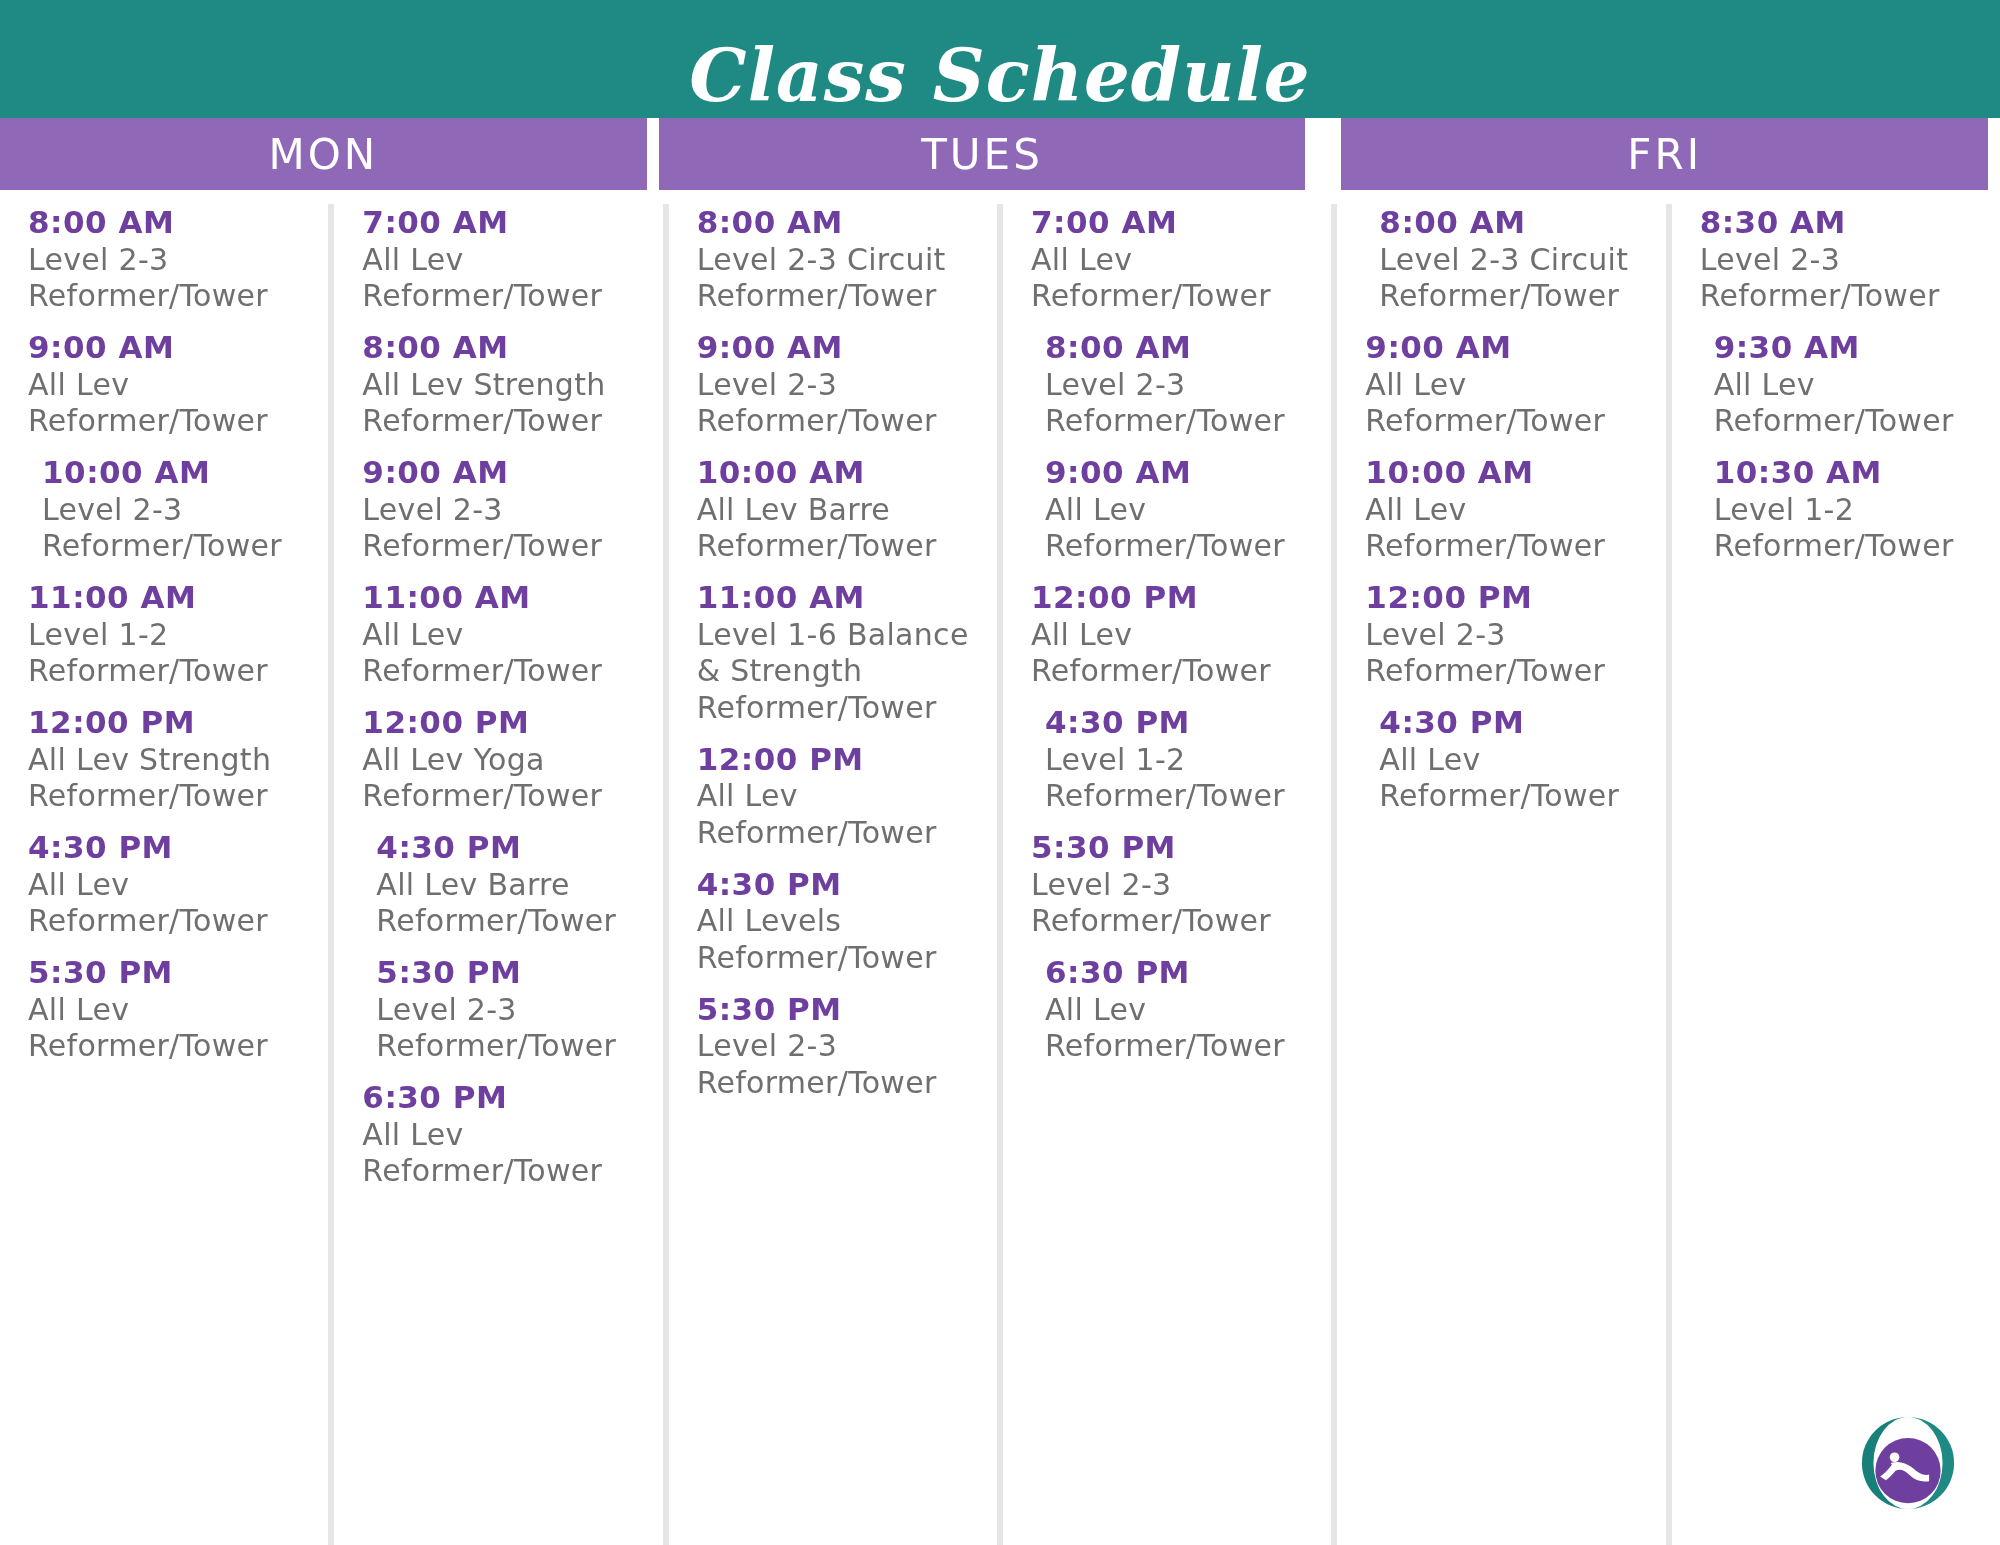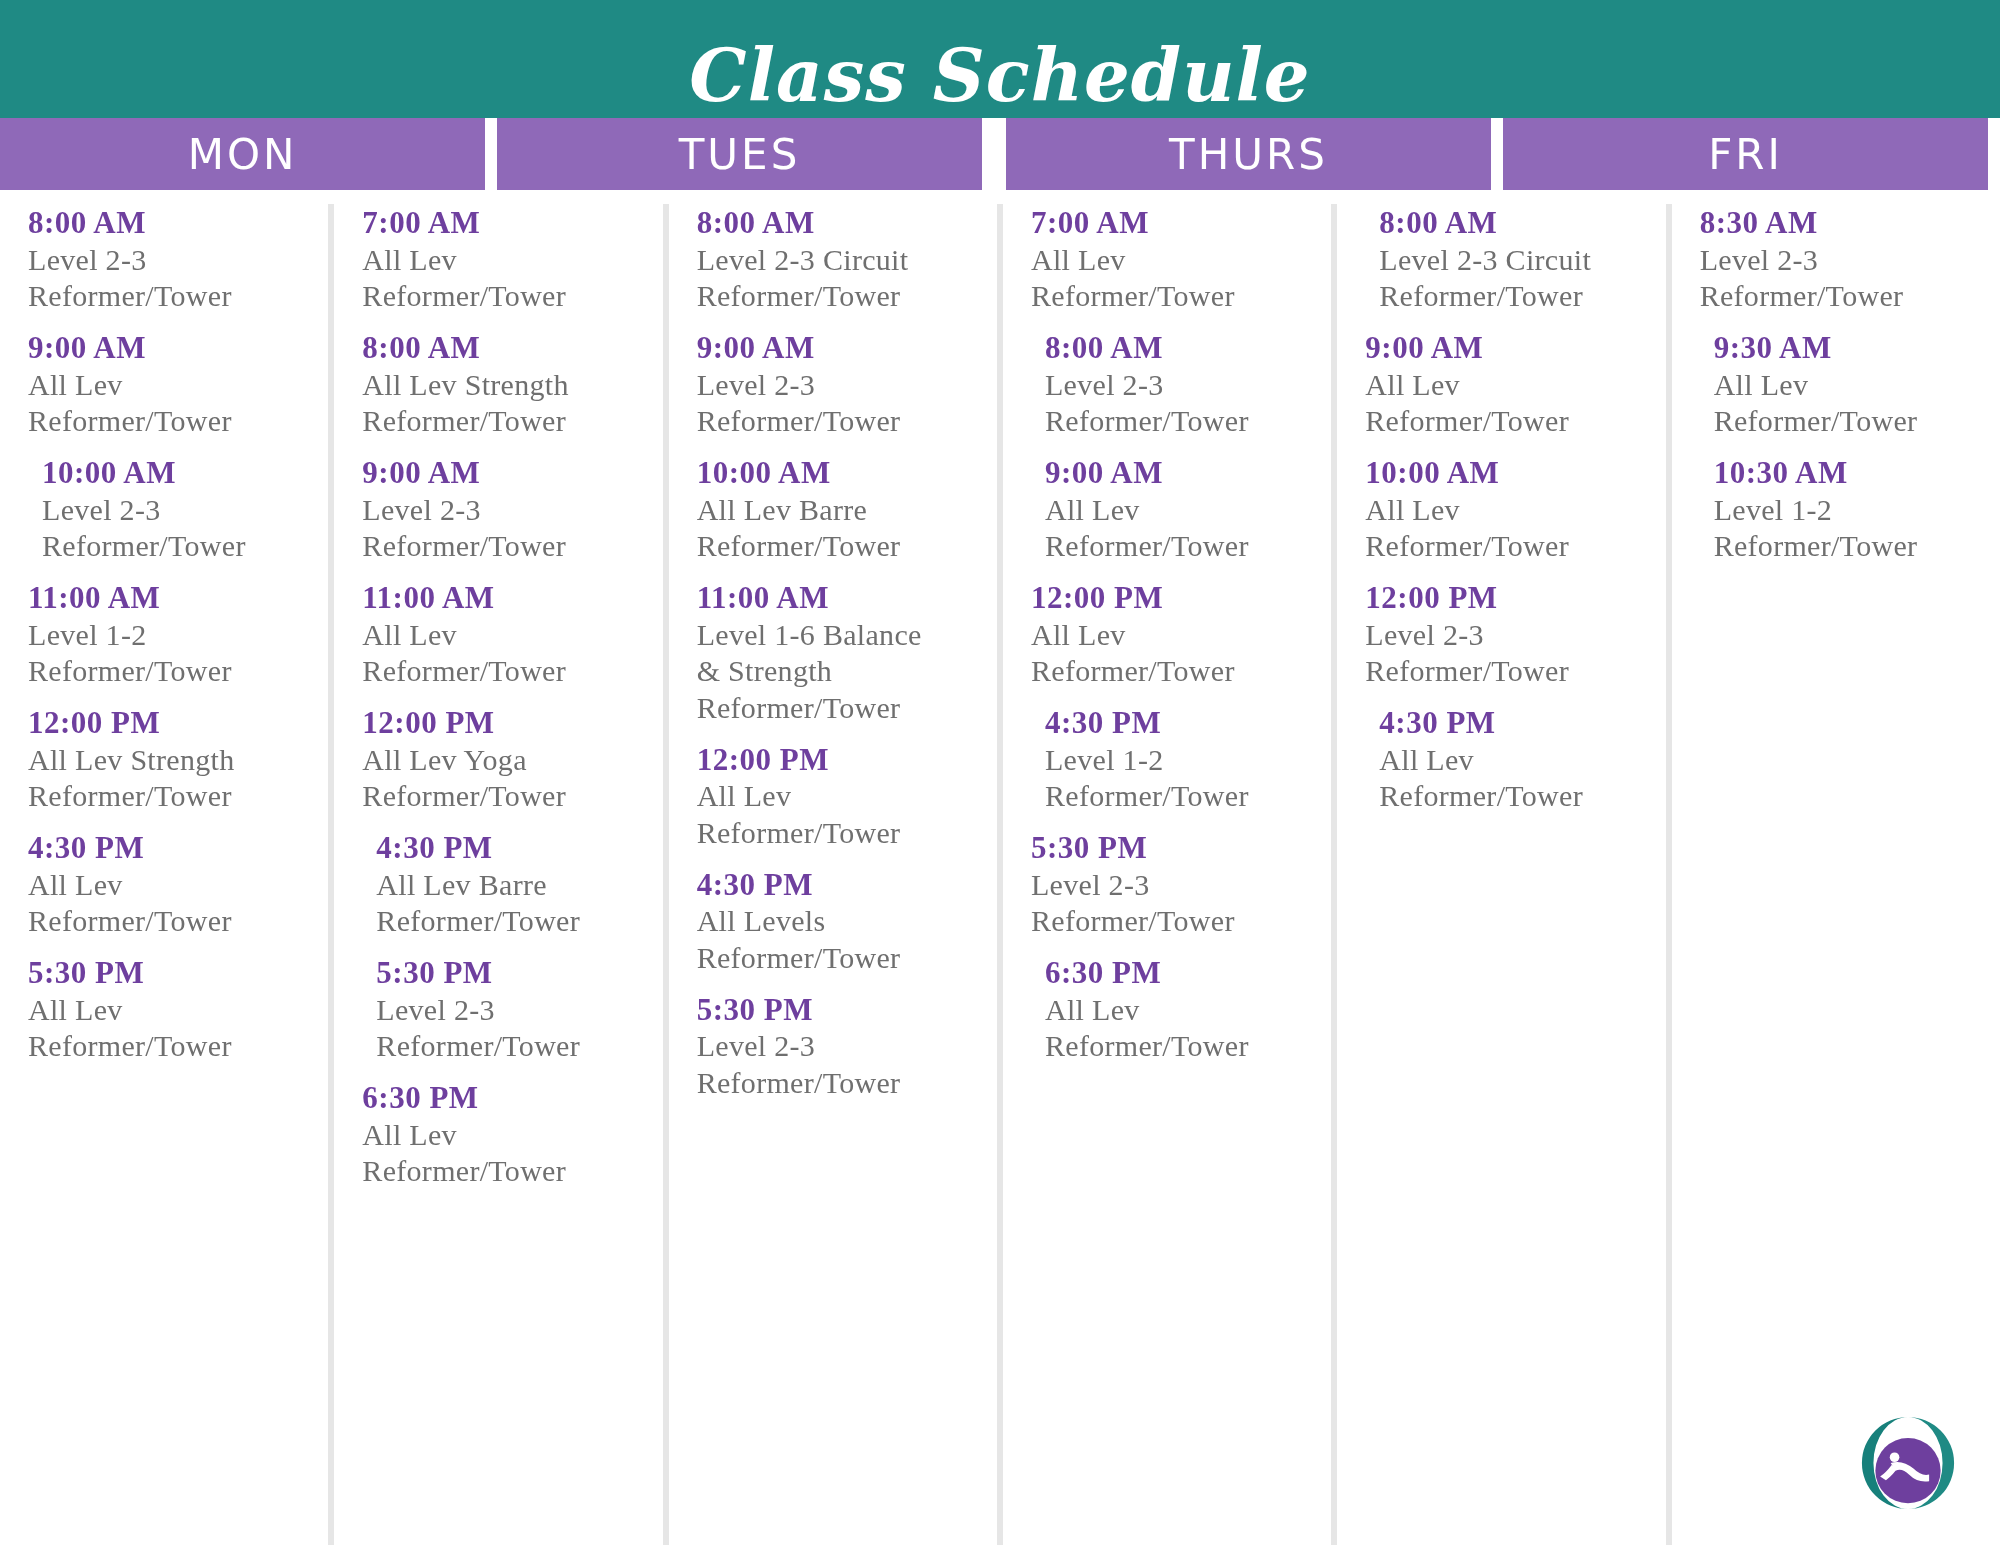--- a/index.html
+++ b/index.html
@@ -61,21 +61,20 @@
   .day-gap {
     flex: 0 0 12px;
     background: #ffffff;
   }
   
   .columns {
     flex: 1 1 auto;
     display: flex;
     padding-top: 14px;
     position: relative;
-    font-family: Liberation Serif, serif;
   }
   .col {
     flex: 1 1 0;
     padding: 0 22px 0 28px;
     box-sizing: border-box;
   }
   .col-sep {
     flex: 0 0 6px;
     background: #e6e6e6;
     margin: 0;
@@ -120,21 +119,20 @@
   <div class="title-bar">
     <div class="title-text">Class Schedule</div>
   </div>
 
   <div class="days-row">
       <div class="day-head">MON</div>
       <div class="day-gap"></div>
       <div class="day-head">TUES</div>
       <div class="day-gap"></div>
       <div class="day-gap"></div>
-      <div class="day-head">THURS</div>
       <div class="day-gap"></div>
       <div class="day-head">FRI</div>
       <div class="day-gap"></div>
     </div>
 
   <div class="columns">
       <div class="col">
         <div class="entry">
           <div class="time">8:00 AM</div>
           <div class="desc">

